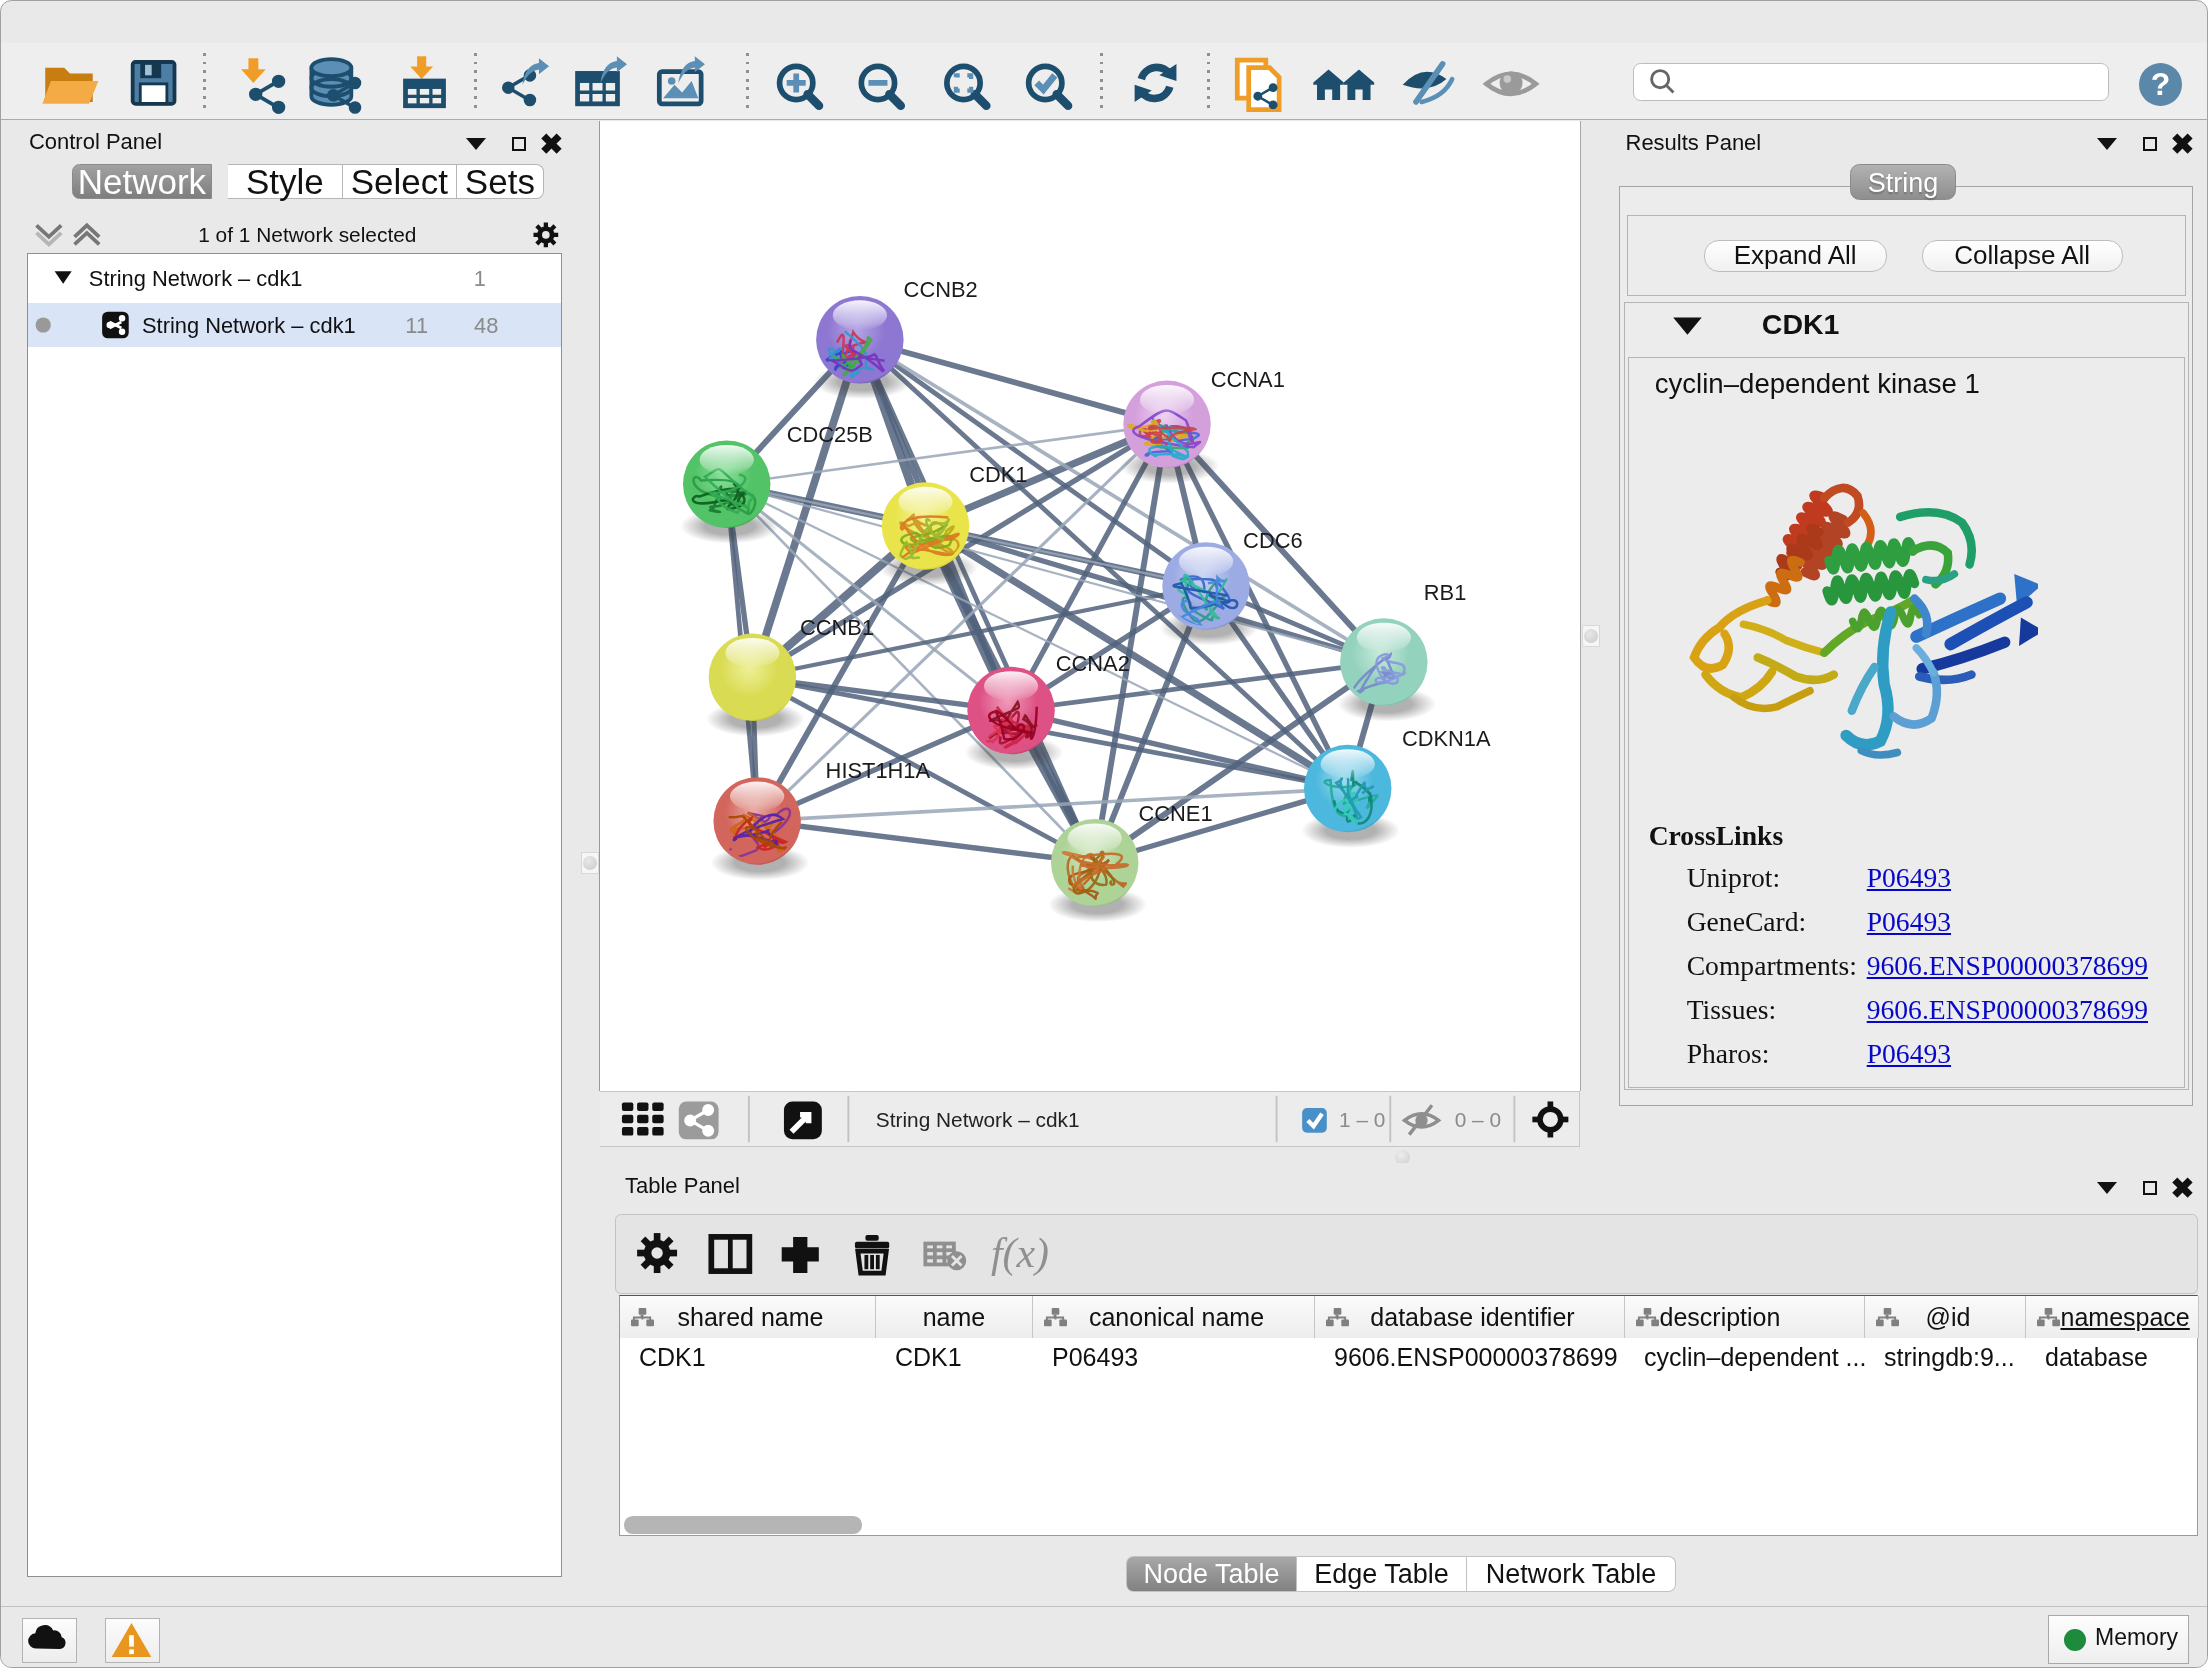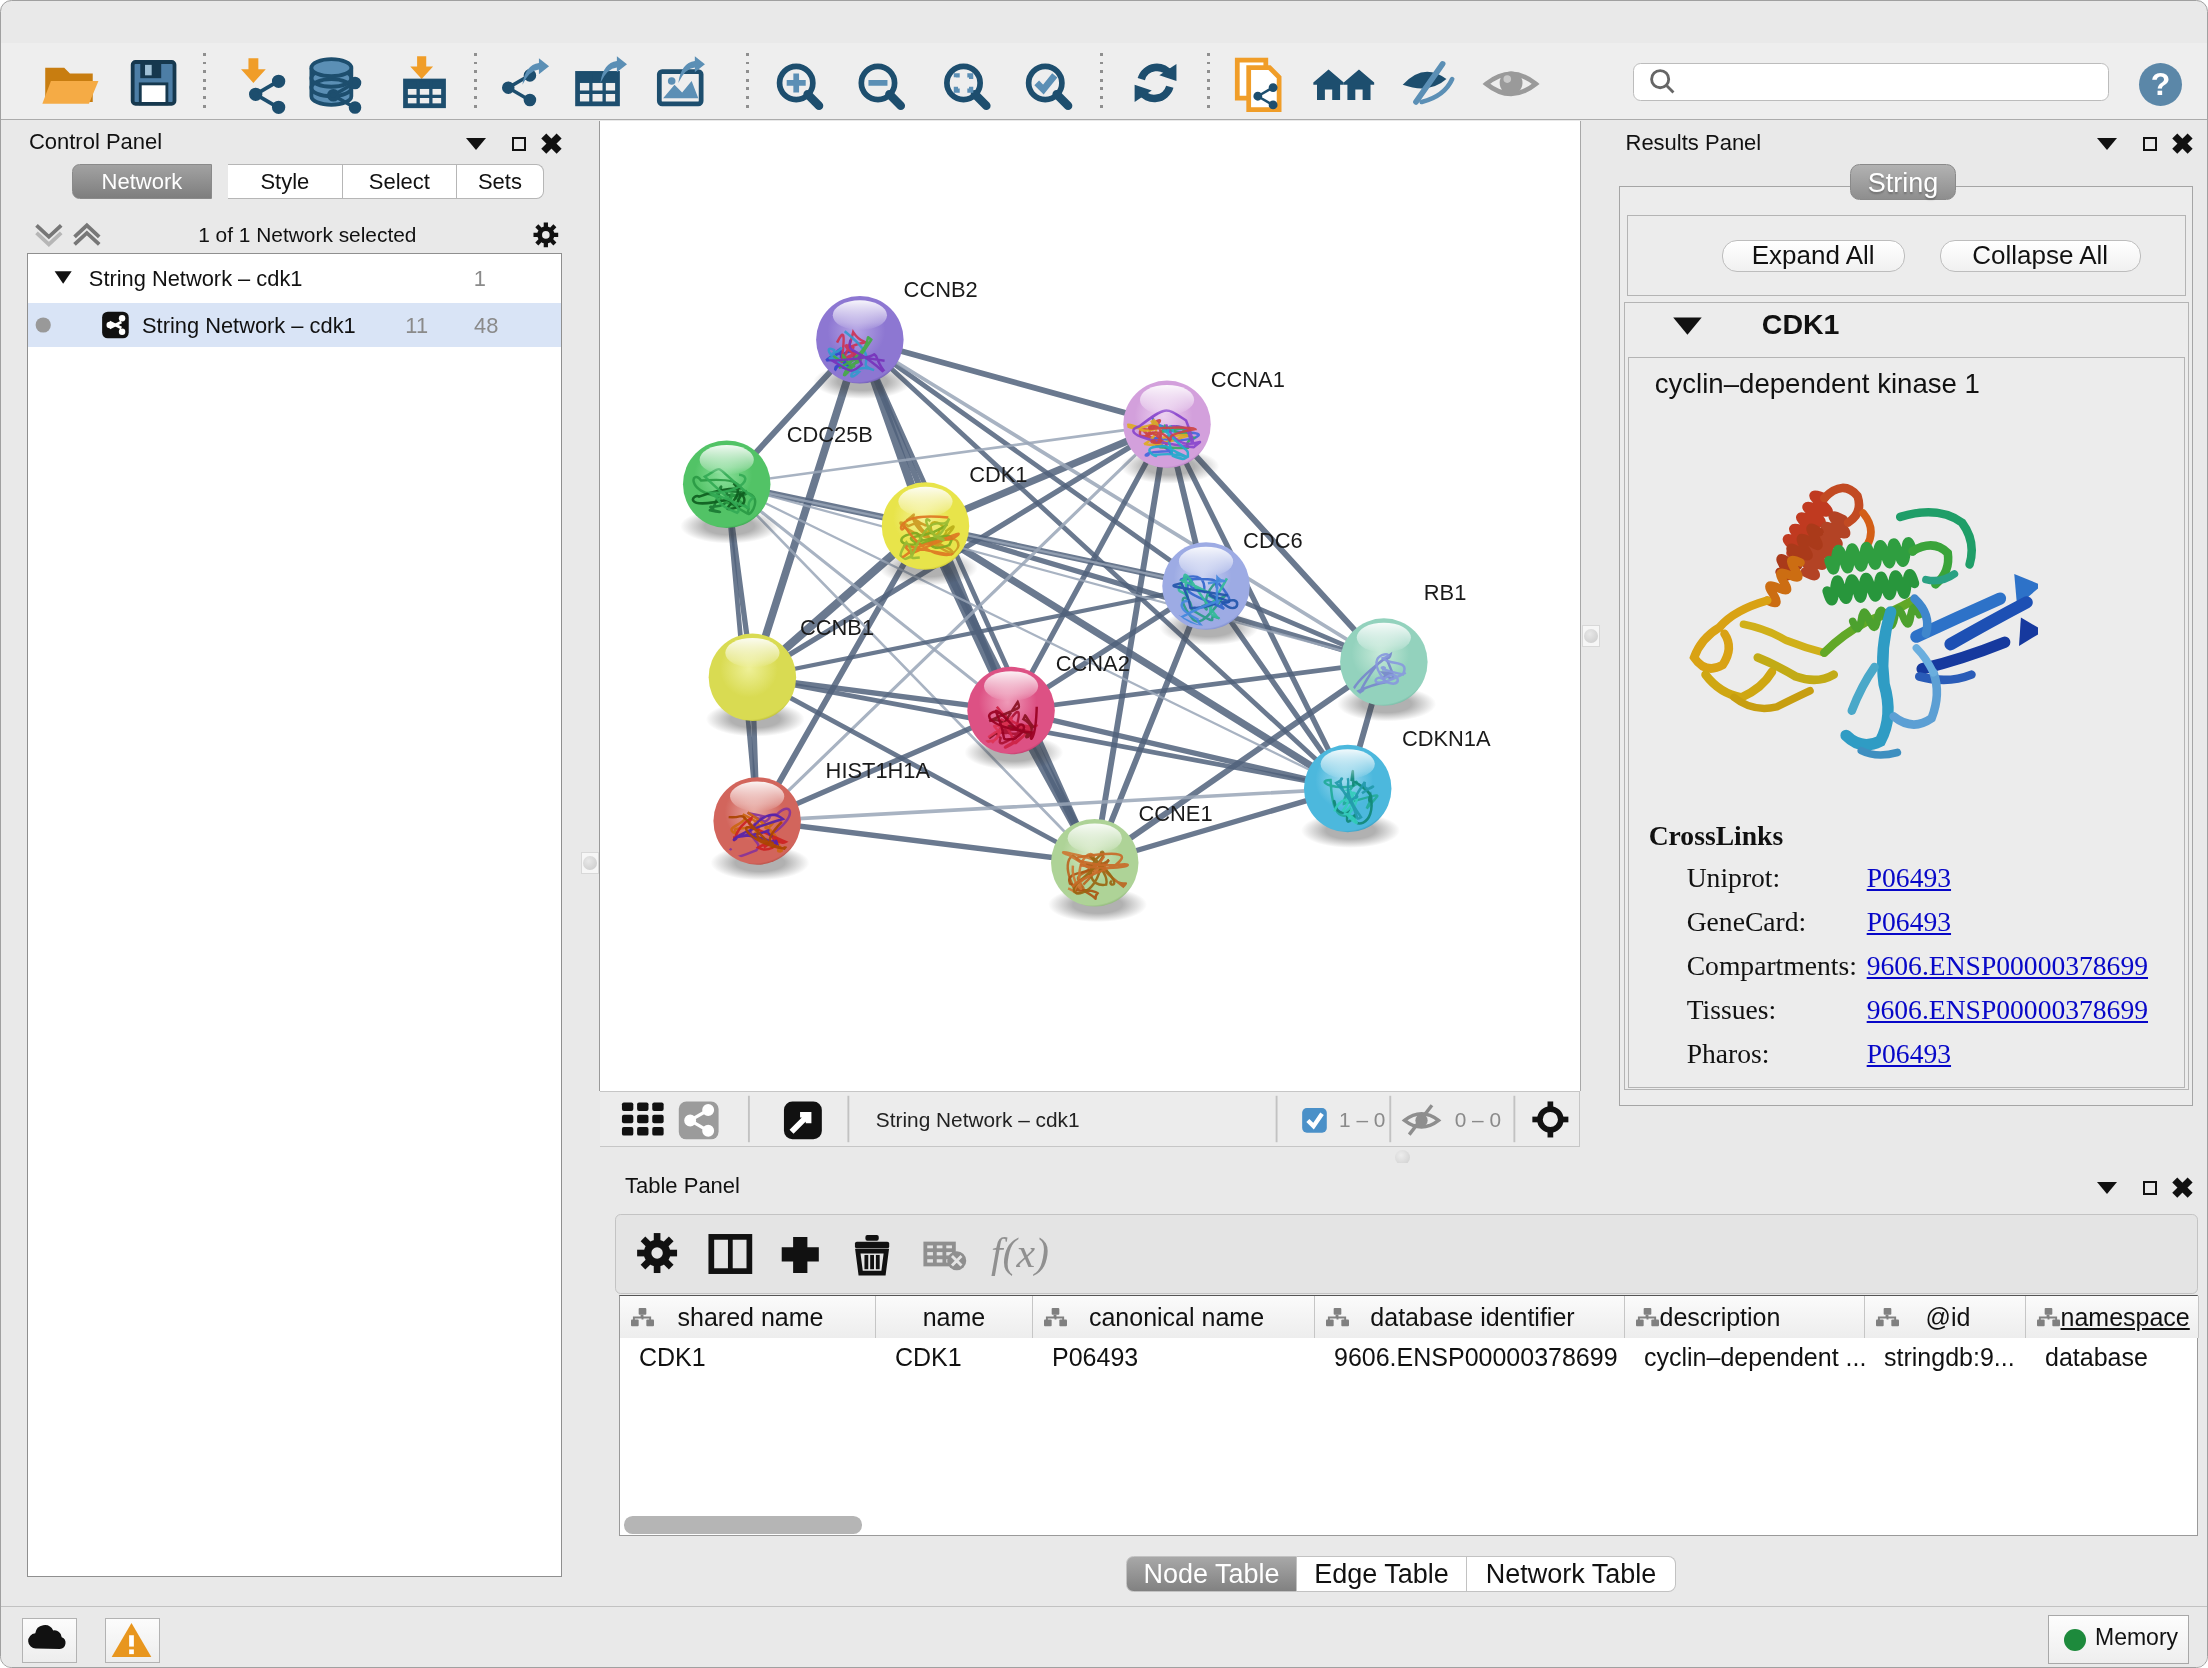--- a/index.html
+++ b/index.html
@@ -22,32 +22,32 @@
   .statusbar { position:absolute; left:0; top:1605px; width:2208px; height:63px; background:#e9e9e9; border-top:1.9px solid #c2c2c2; }
 
   .phead { font-size:22px; color:#111; }
   .winbtns { position:absolute; display:flex; align-items:center; }
   .tri-down { width:0; height:0; border-left:10.5px solid transparent; border-right:10.5px solid transparent; border-top:12.4px solid #111; }
   .sqr { width:14.3px; height:14.3px; border:2.9px solid #111; margin-left:26px; }
   .xx { font-size:28.5px; font-weight:bold; color:#111; line-height:20px; margin-left:13.3px; }
 
   
   .tabs { position:absolute; left:69px; top:43px; height:35px; display:flex; }
-  .tab { height:35px; border:1px solid #b6b6b6; background:#ffffff; font-size:22px; display:flex; align-items:center; justify-content:center; color:#111; }
+  .tab { height:35px; border:1px solid #b6b6b6; background:#ffffff; font-size:35px; display:flex; align-items:center; justify-content:center; color:#111; }
   .tab.sel { background:linear-gradient(#a2a2a2,#7e7e7e); color:#fff; border-color:#8a8a8a; }
   .cp-box { position:absolute; left:24px; top:132px; width:535px; height:1324px; background:#ffffff; border:1.9px solid #8f8f8f; }
   .cp-toolrow { position:absolute; left:24px; top:91px; width:535px; height:41px; }
   .treerow1 { position:absolute; left:0; top:1.9px; width:100%; height:47px; font-size:22px; color:#111; }
   .treerow2 { position:absolute; left:0; top:49px; width:100%; height:44px; background:#d9e4f6; font-size:22px; color:#111; }
 
   
   .stringtab { position:absolute; left:1849px; top:163px; width:106px; height:36px; background:linear-gradient(#b2b2b2,#8e8e8e); border:1px solid #8a8a8a; border-radius:9.5px; color:#fff; font-size:27px; text-align:center; line-height:36px; text-shadow:0 1.9px 1.9px rgba(0,0,0,0.25); z-index:5; }
   .rbox { position:absolute; left:1618px; top:185px; width:574px; height:920px; background:#ececec; border:1.9px solid #a5a5a5; }
   .rbox-inner1 { position:absolute; left:6.7px; top:27.6px; width:559px; height:81px; border:1.9px solid #b4b4b4; }
-  .btn { position:absolute; height:32px; background:linear-gradient(#ffffff,#f0f0f0); border:1.9px solid #bdbdbd; border-radius:15px; font-size:26px; color:#111; text-align:center; line-height:29.5px;margin-left:18px; }
+  .btn { position:absolute; height:32px; background:linear-gradient(#ffffff,#f0f0f0); border:1.9px solid #bdbdbd; border-radius:15px; font-size:26px; color:#111; text-align:center; line-height:29.5px; }
   .cdk1box { position:absolute; left:3.8px; top:115px; width:565px; height:788px; border:1.9px solid #b4b4b4; }
   .cdk1content { position:absolute; left:2.9px; top:54px; width:557px; height:731px; border:1px solid #b4b4b4; background:#ececec; }
   .serif { font-family:"Liberation Serif", serif; }
   a.lnk { color:#0707c8; text-decoration:underline; }
 
   
   .tp-toolbox { position:absolute; left:15px; top:51px; width:1583px; height:80px; background:#e4e4e4; border:1px solid #c3c3c3; border-radius:5.7px; }
   .tp-table { position:absolute; left:19px; top:132px; width:1579px; height:241px; background:#ffffff; border:1.9px solid #555; border-left:1px solid #9a9a9a; border-right:1px solid #9a9a9a; border-bottom:1px solid #9a9a9a; }
   .th { position:absolute; top:0; height:42px; border-right:1px solid #c6c6c6; background:linear-gradient(#fbfbfb,#ededed); display:flex; align-items:center; font-size:25px; color:#111; }
   .td { position:absolute; top:47px; height:40px; font-size:25px; color:#111; }

